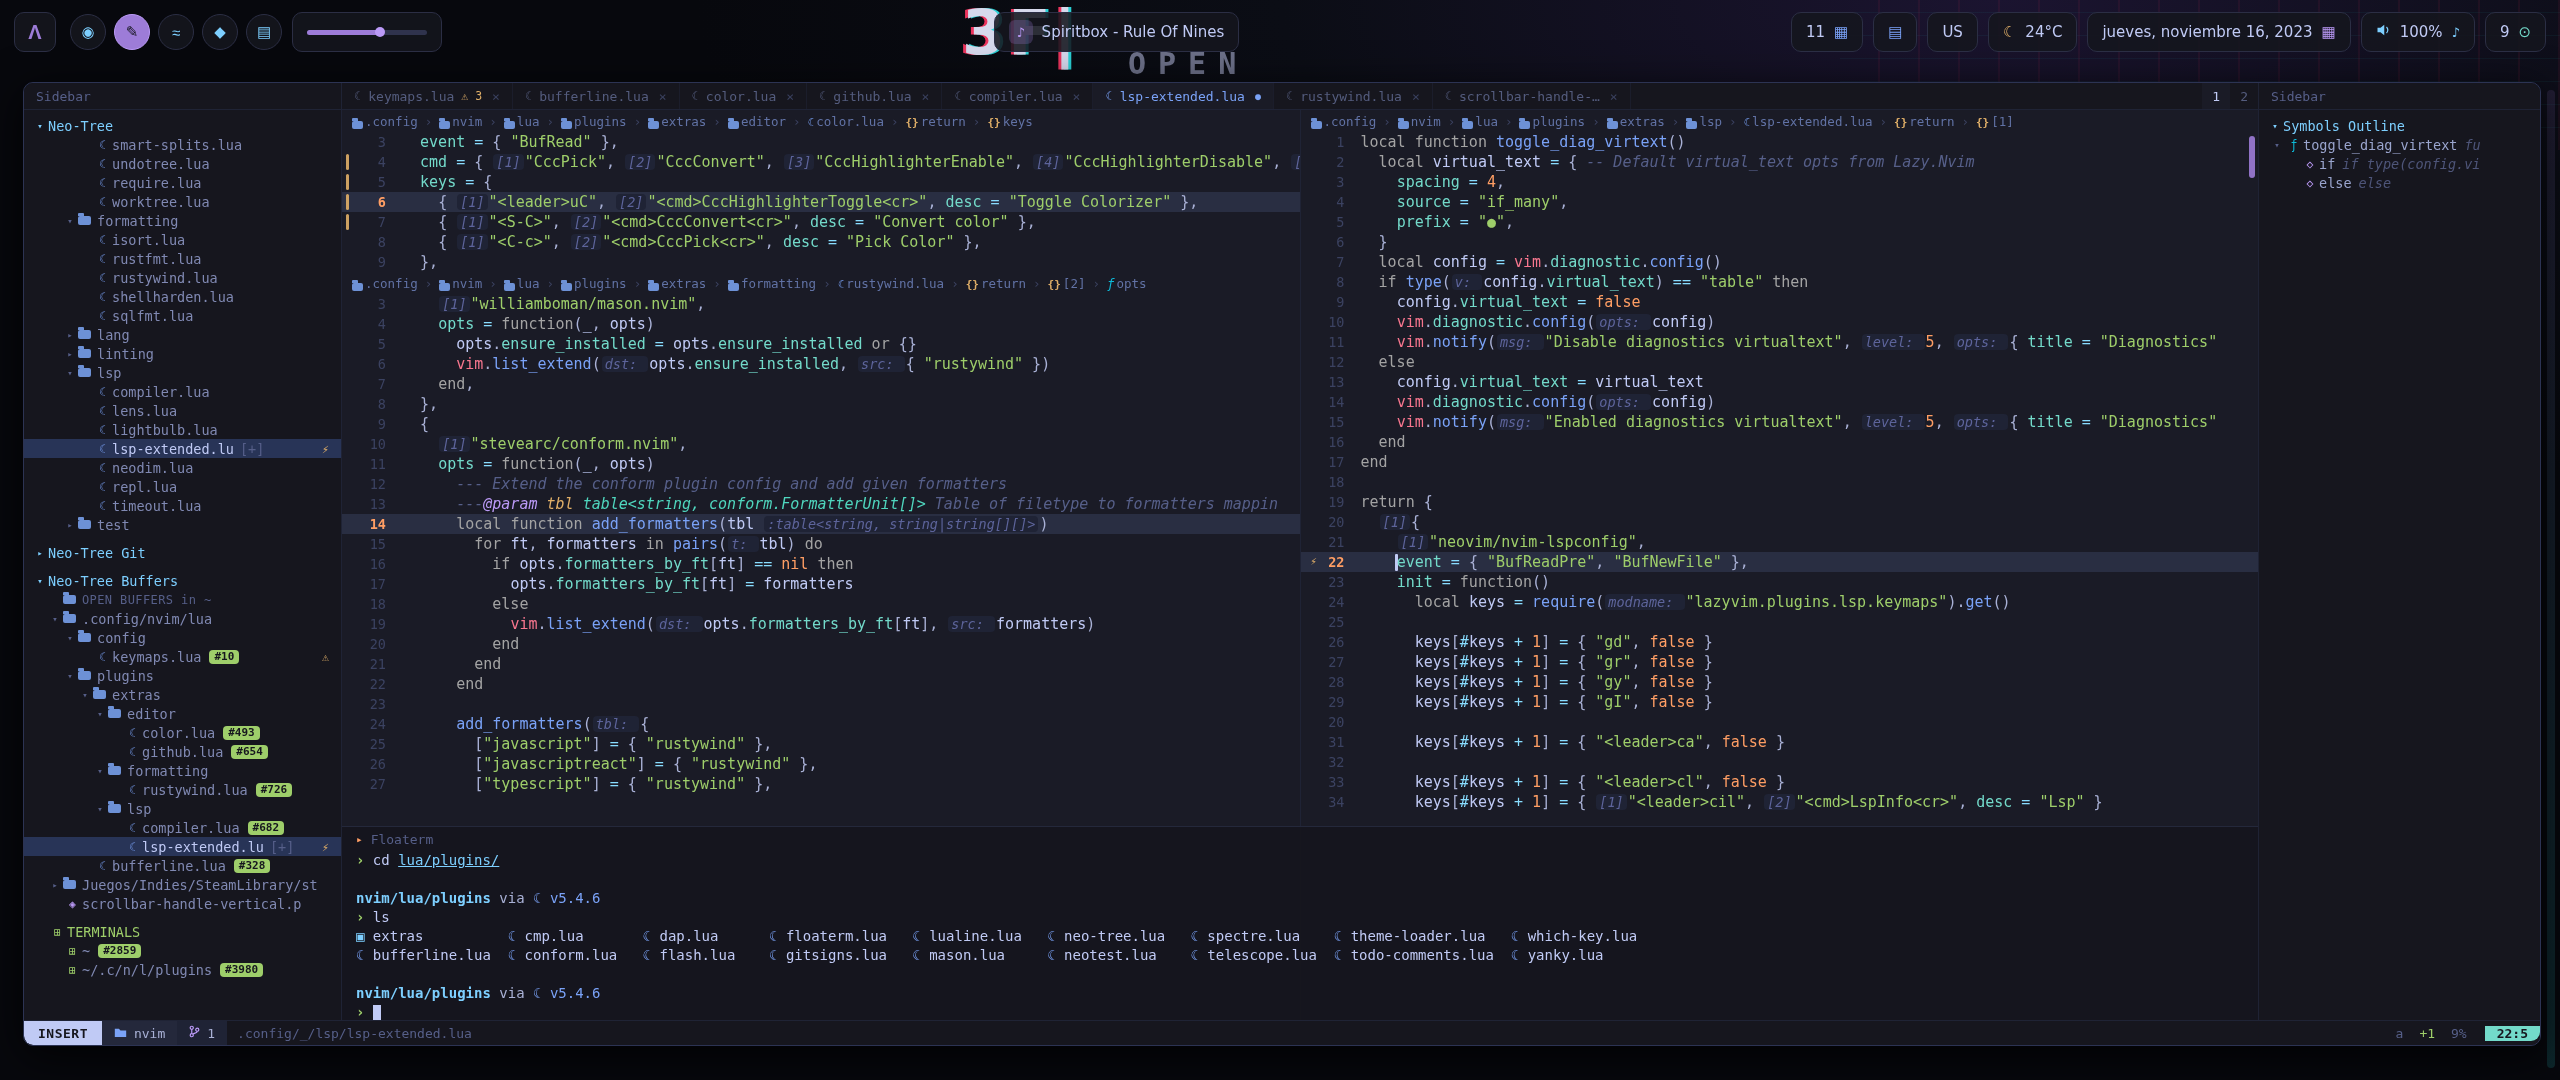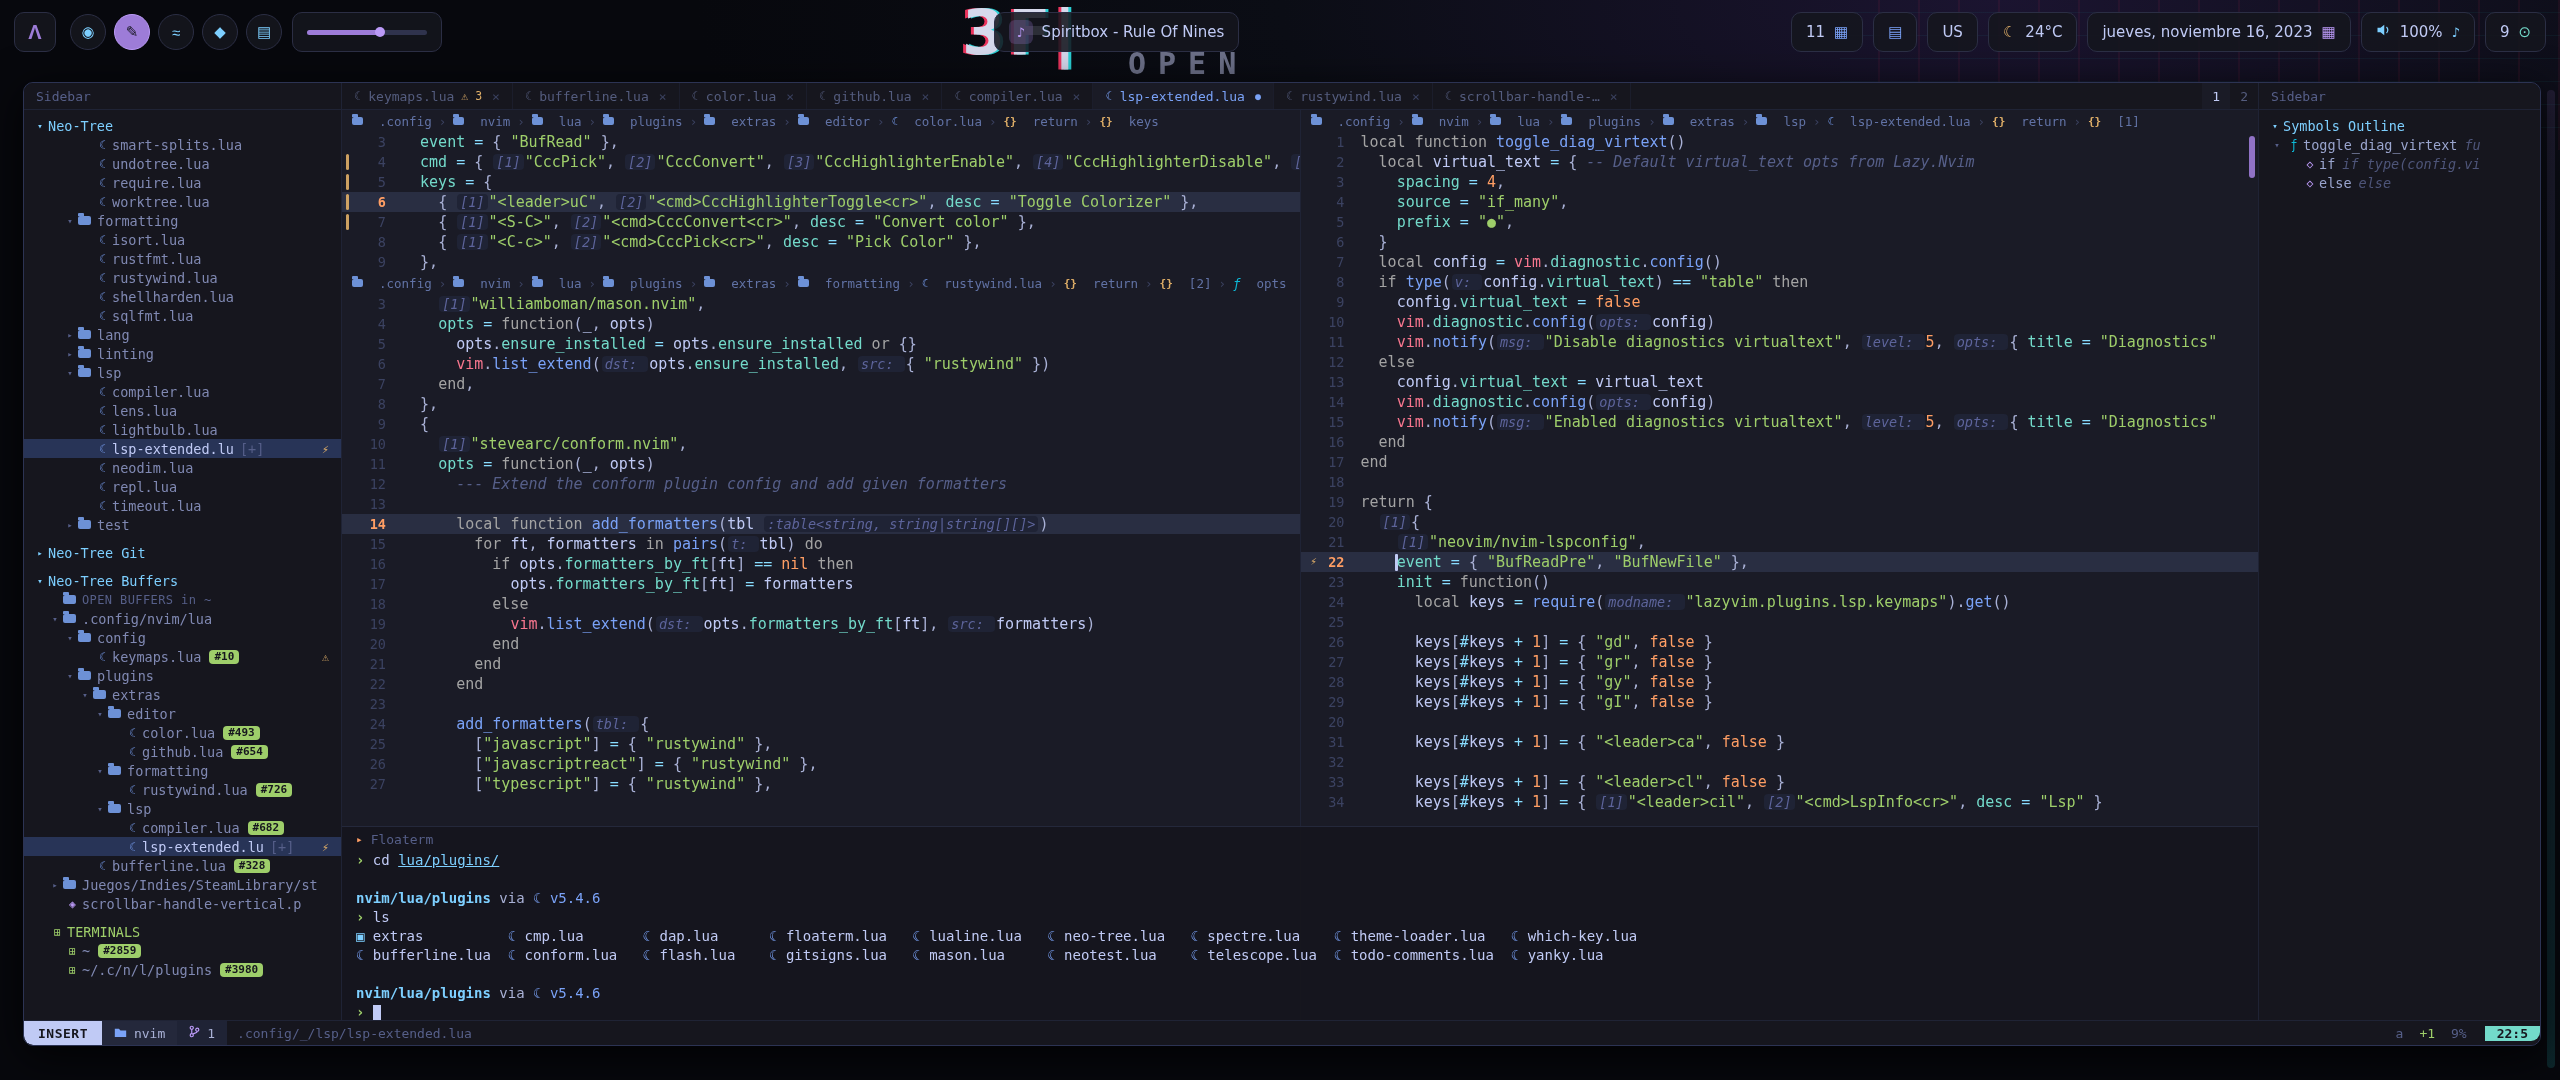--- a/index.html
+++ b/index.html
@@ -89,21 +89,21 @@
   .sicon.fn{color:#0db9d7}
   .sicon.kw{color:#bb9af7}
   .sdetail{margin-left:7px;color:#4e5579;font-style:italic;overflow:hidden}
 
   
   .editor{flex:1;display:flex;position:relative;min-width:0;background:#1a1b26}
   .vsep{width:1px;flex:none;background:#1f2335}
   .pane{flex:1;display:flex;flex-direction:column;min-width:0;position:relative}
   .winbar{height:22px;flex:none;display:flex;align-items:center;gap:7px;padding:0 10px;font-size:12.5px;
     color:#6172a5;white-space:nowrap;overflow:hidden}
-  .crumb{display:flex;align-items:center;gap:16px;cursor:pointer}
+  .crumb{display:flex;align-items:flex-end;gap:2px;cursor:pointer}
   .crumb-sep{color:#3b4261}
   .crumb .fico{width:11px;height:8px;margin-right:0}
   .cicon.lua{color:#7aa2f7;font-size:11px}
   .cicon.obj{color:#e0af68;font-size:11px;font-weight:bold}
   .cicon.fn{color:#0db9d7;font-style:italic}
 
   .code{flex:none}
   .cl{display:flex;align-items:center;height:20px;font-size:15px;white-space:pre}
   .cl.cur{background:#292e42}
   .sign{flex:none;width:26px;height:100%;text-align:center;font-size:11px;color:#e0af68;position:relative;line-height:20px}
@@ -449,21 +449,21 @@
             <div class="cl"><span class="sign"></span><span class="lnum">3</span><span class="ltext"><span class="tk-w">    </span><span class="tk-h">[1]</span><span class="tk-s">"williamboman/mason.nvim"</span><span class="tk-p">,</span></span></div>
             <div class="cl"><span class="sign"></span><span class="lnum">4</span><span class="ltext"><span class="tk-w">    </span><span class="tk-fl">opts</span><span class="tk-o"> = </span><span class="tk-k">function</span><span class="tk-p">(</span><span class="tk-v">_</span><span class="tk-p">, </span><span class="tk-v">opts</span><span class="tk-p">)</span></span></div>
             <div class="cl"><span class="sign"></span><span class="lnum">5</span><span class="ltext"><span class="tk-w">      </span><span class="tk-v">opts</span><span class="tk-p">.</span><span class="tk-fl">ensure_installed</span><span class="tk-o"> = </span><span class="tk-v">opts</span><span class="tk-p">.</span><span class="tk-fl">ensure_installed</span><span class="tk-k"> or </span><span class="tk-p">{}</span></span></div>
             <div class="cl"><span class="sign"></span><span class="lnum">6</span><span class="ltext"><span class="tk-w">      </span><span class="tk-vb">vim</span><span class="tk-p">.</span><span class="tk-f">list_extend</span><span class="tk-p">(</span><span class="tk-h">dst: </span><span class="tk-v">opts</span><span class="tk-p">.</span><span class="tk-fl">ensure_installed</span><span class="tk-p">, </span><span class="tk-h">src: </span><span class="tk-p">{ </span><span class="tk-s">"rustywind"</span><span class="tk-p"> })</span></span></div>
             <div class="cl"><span class="sign"></span><span class="lnum">7</span><span class="ltext"><span class="tk-w">    </span><span class="tk-k">end</span><span class="tk-p">,</span></span></div>
             <div class="cl"><span class="sign"></span><span class="lnum">8</span><span class="ltext"><span class="tk-w">  </span><span class="tk-p">},</span></span></div>
             <div class="cl"><span class="sign"></span><span class="lnum">9</span><span class="ltext"><span class="tk-w">  </span><span class="tk-p">{</span></span></div>
             <div class="cl"><span class="sign"></span><span class="lnum">10</span><span class="ltext"><span class="tk-w">    </span><span class="tk-h">[1]</span><span class="tk-s">"stevearc/conform.nvim"</span><span class="tk-p">,</span></span></div>
             <div class="cl"><span class="sign"></span><span class="lnum">11</span><span class="ltext"><span class="tk-w">    </span><span class="tk-fl">opts</span><span class="tk-o"> = </span><span class="tk-k">function</span><span class="tk-p">(</span><span class="tk-v">_</span><span class="tk-p">, </span><span class="tk-v">opts</span><span class="tk-p">)</span></span></div>
             <div class="cl"><span class="sign"></span><span class="lnum">12</span><span class="ltext"><span class="tk-w">      </span><span class="tk-c">--- Extend the conform plugin config and add given formatters</span></span></div>
-            <div class="cl"><span class="sign"></span><span class="lnum">13</span></div>
+            <div class="cl"><span class="sign"></span><span class="lnum">13</span><span class="ltext"><span class="tk-w">      </span><span class="tk-c">---</span><span class="tk-ca">@param</span><span class="tk-cp"> tbl </span><span class="tk-cd">table&lt;string, conform.FormatterUnit[]&gt;</span><span class="tk-c"> Table of filetype to formatters mappin</span></span></div>
             <div class="cl cur"><span class="sign"></span><span class="lnum curnum">14</span><span class="ltext"><span class="tk-w">      </span><span class="tk-k">local </span><span class="tk-k">function </span><span class="tk-f">add_formatters</span><span class="tk-p">(</span><span class="tk-v">tbl </span><span class="tk-h">:table&lt;string, string|string[][]&gt;</span><span class="tk-p">)</span></span></div>
             <div class="cl"><span class="sign"></span><span class="lnum">15</span><span class="ltext"><span class="tk-w">        </span><span class="tk-k">for </span><span class="tk-v">ft</span><span class="tk-p">, </span><span class="tk-v">formatters</span><span class="tk-k"> in </span><span class="tk-f">pairs</span><span class="tk-p">(</span><span class="tk-h">t: </span><span class="tk-v">tbl</span><span class="tk-p">)</span><span class="tk-k"> do</span></span></div>
             <div class="cl"><span class="sign"></span><span class="lnum">16</span><span class="ltext"><span class="tk-w">          </span><span class="tk-k">if </span><span class="tk-v">opts</span><span class="tk-p">.</span><span class="tk-fl">formatters_by_ft</span><span class="tk-p">[</span><span class="tk-v">ft</span><span class="tk-p">]</span><span class="tk-o"> == </span><span class="tk-b">nil</span><span class="tk-k"> then</span></span></div>
             <div class="cl"><span class="sign"></span><span class="lnum">17</span><span class="ltext"><span class="tk-w">            </span><span class="tk-v">opts</span><span class="tk-p">.</span><span class="tk-fl">formatters_by_ft</span><span class="tk-p">[</span><span class="tk-v">ft</span><span class="tk-p">]</span><span class="tk-o"> = </span><span class="tk-v">formatters</span></span></div>
             <div class="cl"><span class="sign"></span><span class="lnum">18</span><span class="ltext"><span class="tk-w">          </span><span class="tk-k">else</span></span></div>
             <div class="cl"><span class="sign"></span><span class="lnum">19</span><span class="ltext"><span class="tk-w">            </span><span class="tk-vb">vim</span><span class="tk-p">.</span><span class="tk-f">list_extend</span><span class="tk-p">(</span><span class="tk-h">dst: </span><span class="tk-v">opts</span><span class="tk-p">.</span><span class="tk-fl">formatters_by_ft</span><span class="tk-p">[</span><span class="tk-v">ft</span><span class="tk-p">], </span><span class="tk-h">src: </span><span class="tk-v">formatters</span><span class="tk-p">)</span></span></div>
             <div class="cl"><span class="sign"></span><span class="lnum">20</span><span class="ltext"><span class="tk-w">          </span><span class="tk-k">end</span></span></div>
             <div class="cl"><span class="sign"></span><span class="lnum">21</span><span class="ltext"><span class="tk-w">        </span><span class="tk-k">end</span></span></div>
             <div class="cl"><span class="sign"></span><span class="lnum">22</span><span class="ltext"><span class="tk-w">      </span><span class="tk-k">end</span></span></div>
             <div class="cl"><span class="sign"></span><span class="lnum">23</span><span class="ltext"></span></div>

